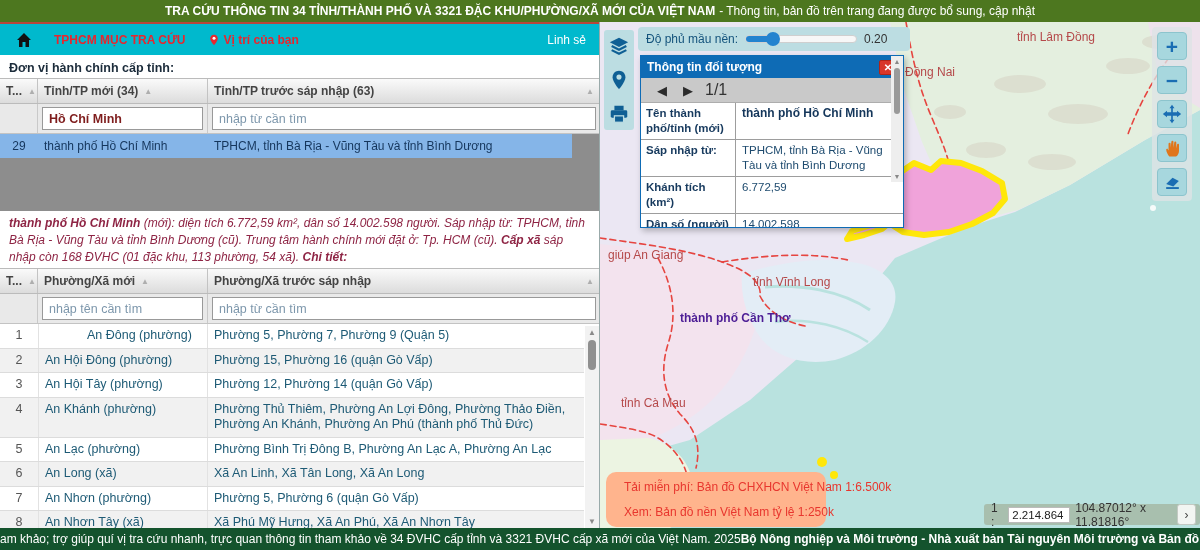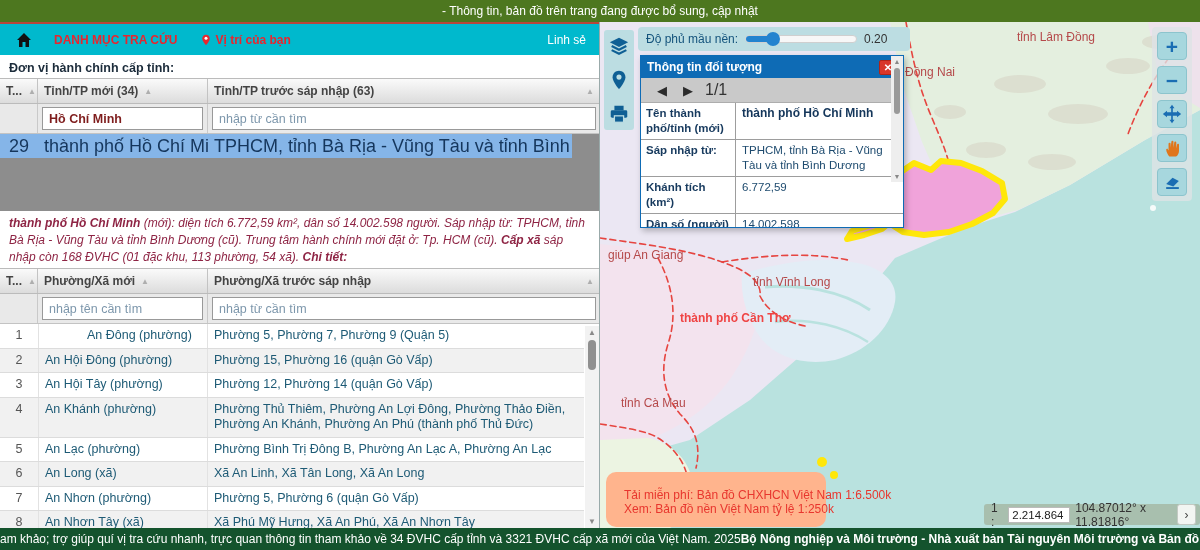--- a/index.html
+++ b/index.html
@@ -32,21 +32,21 @@
   .c-idx { width:38px; } .c-new { width:170px; } .c-old { flex:1; border-right:none !important; position:relative; }
   .sort { font-size:8px; color:#aeaeae; margin-left:6px; }
   .sort-right { position:absolute; right:6px; font-size:8px; color:#aeaeae; }
   .filter-row { display:flex; height:30px; background:#e9e9e9; border-bottom:1px solid #c3c3c3; align-items:center; }
   .filter-row .c { padding:0 4px; height:100%; display:flex; align-items:center; border-right:1px solid #c9c9c9; }
   .filter-row input { height:23px; border:1px solid #999; font-size:12.5px; padding:1px 6px; width:100%;
                       font-family:"Liberation Sans", sans-serif; color:#13365a; background:#fff; }
   .filter-row input.bold { font-weight:bold; color:#7f1d1d; }
   .filter-row input::placeholder { color:#7d97ac; opacity:1; }
 
-  .t1-row { display:flex; width:572px; height:24px; background:#85b5e8; font-size:18px; color:#15365c; align-items:center; cursor:pointer; }
+  .t1-row { display:flex; width:572px; height:24px; background:#85b5e8; font-size:12px; color:#15365c; align-items:center; cursor:pointer; }
   .t1-row .c { padding:0 6px; overflow:hidden; white-space:nowrap; }
   .t1-wrap { position:absolute; left:0; top:56px; width:600px; }
   .t1-body { background:#8d8d8d; height:77px; }
 
   .desc { position:absolute; left:0; top:189px; width:600px; height:57px; background:#fff; padding:4px 10px 0 9px;
           font-size:12px; font-style:italic; color:#8e2444; line-height:1.42; }
   .desc b { font-weight:bold; }
 
   .t2-wrap { position:absolute; left:0; top:246px; width:600px; height:260px; overflow:hidden; }
   .t2-rows { position:relative; width:584px; }
@@ -59,21 +59,21 @@
   .vscroll { position:absolute; right:1px; top:58px; width:14px; height:202px; background:#f2f2f2; }
   .vscroll .arr { width:14px; height:13px; font-size:8px; color:#8a8a8a; text-align:center; line-height:13px; cursor:pointer; }
   .vscroll .thumb { width:8px; margin:1px 3px; height:30px; background:#8f8f8f; border-radius:4px; cursor:grab; }
   .vscroll .arr.down { position:absolute; bottom:0; }
 
   
   .map-area { position:absolute; left:600px; top:22px; width:600px; height:506px; overflow:hidden; cursor:crosshair; }
   .map-svg { position:absolute; left:0; top:0; width:600px; height:506px; }
   .bd { fill:none; stroke:#e64540; stroke-width:1.6; stroke-dasharray:6 4; stroke-linecap:round; }
   .map-label { position:absolute; font-size:12px; color:#b5494a; white-space:nowrap; pointer-events:none; }
-  .map-label.bold { font-weight:bold; color:#ef4444; }
+  .map-label.bold { font-weight:bold; color:#4c1d95; }
 
   .tool-left { position:absolute; left:4px; top:8px; width:30px; padding:5px 0; background:#bcdde2; border-radius:3px;
                display:flex; flex-direction:column; align-items:center; gap:12px; }
   .tool-left .tbtn { width:22px; height:22px; cursor:pointer; }
 
   .opacity-bar { position:absolute; left:38px; top:5px; width:272px; height:24px; background:#bcdde2; border-radius:4px;
                  display:flex; align-items:center; padding:0 8px; gap:7px; }
   .opacity-bar .lbl { font-size:12px; color:#14537c; white-space:nowrap; }
   .slider { position:relative; width:112px; height:8px; background:#f7f7f7; border:1px solid #cfcfcf; border-radius:4px; cursor:pointer; }
   .slider .fill { position:absolute; left:0; top:0; height:6px; width:22%; background:#2283cf; border-radius:4px 0 0 4px; }
@@ -99,47 +99,48 @@
   .vscroll2 .thumb { width:6px; margin:1px 3px; height:46px; background:#9a9a9a; border-radius:3px; }
   .vscroll2 .arr.down { position:absolute; bottom:0; width:12px; }
 
   .tool-right { position:absolute; right:8px; top:5px; width:40px; padding:5px 0; background:rgba(222,227,230,.78); border-radius:4px;
                 display:flex; flex-direction:column; align-items:center; gap:6px; }
   .mapbtn { width:30px; height:28px; background:#a7d7de; border:1px solid #8cc4cd; border-radius:4px;
             display:flex; align-items:center; justify-content:center; cursor:pointer;
             color:#1a6db3; font-size:21px; font-weight:bold; line-height:1; }
 
   .notice { position:absolute; left:6px; top:450px; width:220px; height:55px; background:#ffb48d; border-radius:10px;
-            padding:16px 12px; display:flex; flex-direction:column; justify-content:space-between; }
+            padding:8px 12px; display:flex; flex-direction:column; justify-content:space-between; }
   .notice-line { display:flex; align-items:center; gap:6px; font-size:12px; color:#e8362e; cursor:pointer; white-space:nowrap; }
 
   .scalebar { position:absolute; left:384px; top:482px; height:21px; background:rgba(164,185,166,.85); border-radius:3px;
               display:flex; align-items:center; gap:5px; padding:0 7px; font-size:12px; color:#333; }
   .scalebar input { width:62px; height:16px; border:1px solid #bbb; font-size:11.5px; padding:0 3px; color:#222;
                     font-family:"Liberation Sans", sans-serif; }
   .next-btn { position:absolute; left:577px; top:482px; width:19px; height:21px; background:#f2f5f2; border:1px solid #c3c9c3;
               border-radius:3px; font-size:12px; color:#444; text-align:center; line-height:20px; cursor:pointer; }
 </style>
 </head>
 <body>
 
 <div id="app">
 
   <div class="topbar">
+    <b>TRA CỨU THÔNG TIN 34 TỈNH/THÀNH PHỐ VÀ 3321 ĐẶC KHU/PHƯỜNG/XÃ MỚI CỦA VIỆT NAM</b>
     <span>- Thông tin, bản đồ trên trang đang được bổ sung, cập nhật</span>
   </div>
 
   <div class="left-panel">
 
     <div class="navbar">
       <svg class="nav-home" viewBox="0 0 16 16">
         <path d="M8 1 L15 8 H13 V15 H9.5 V10 H6.5 V15 H3 V8 H1 Z" fill="#111"></path>
       </svg>
       <span class="nav-item">
-        <span>DANH MỤC TRA CỨU</span>
+        <span>TPHCM MỤC TRA CỨU</span>
       </span>
       <span class="nav-item">
         <svg width="12" height="14" viewBox="0 0 16 16">
           <path d="M8 1 C5.2 1 3 3.2 3 6 C3 9.6 8 15 8 15 C8 15 13 9.6 13 6 C13 3.2 10.8 1 8 1 Z" fill="#e8262e"></path>
           <circle cx="8" cy="5.8" r="2" fill="#fff"></circle>
         </svg>
         <span>Vị trí của bạn</span>
       </span>
       <span class="nav-share">Linh sẻ</span>
     </div>

